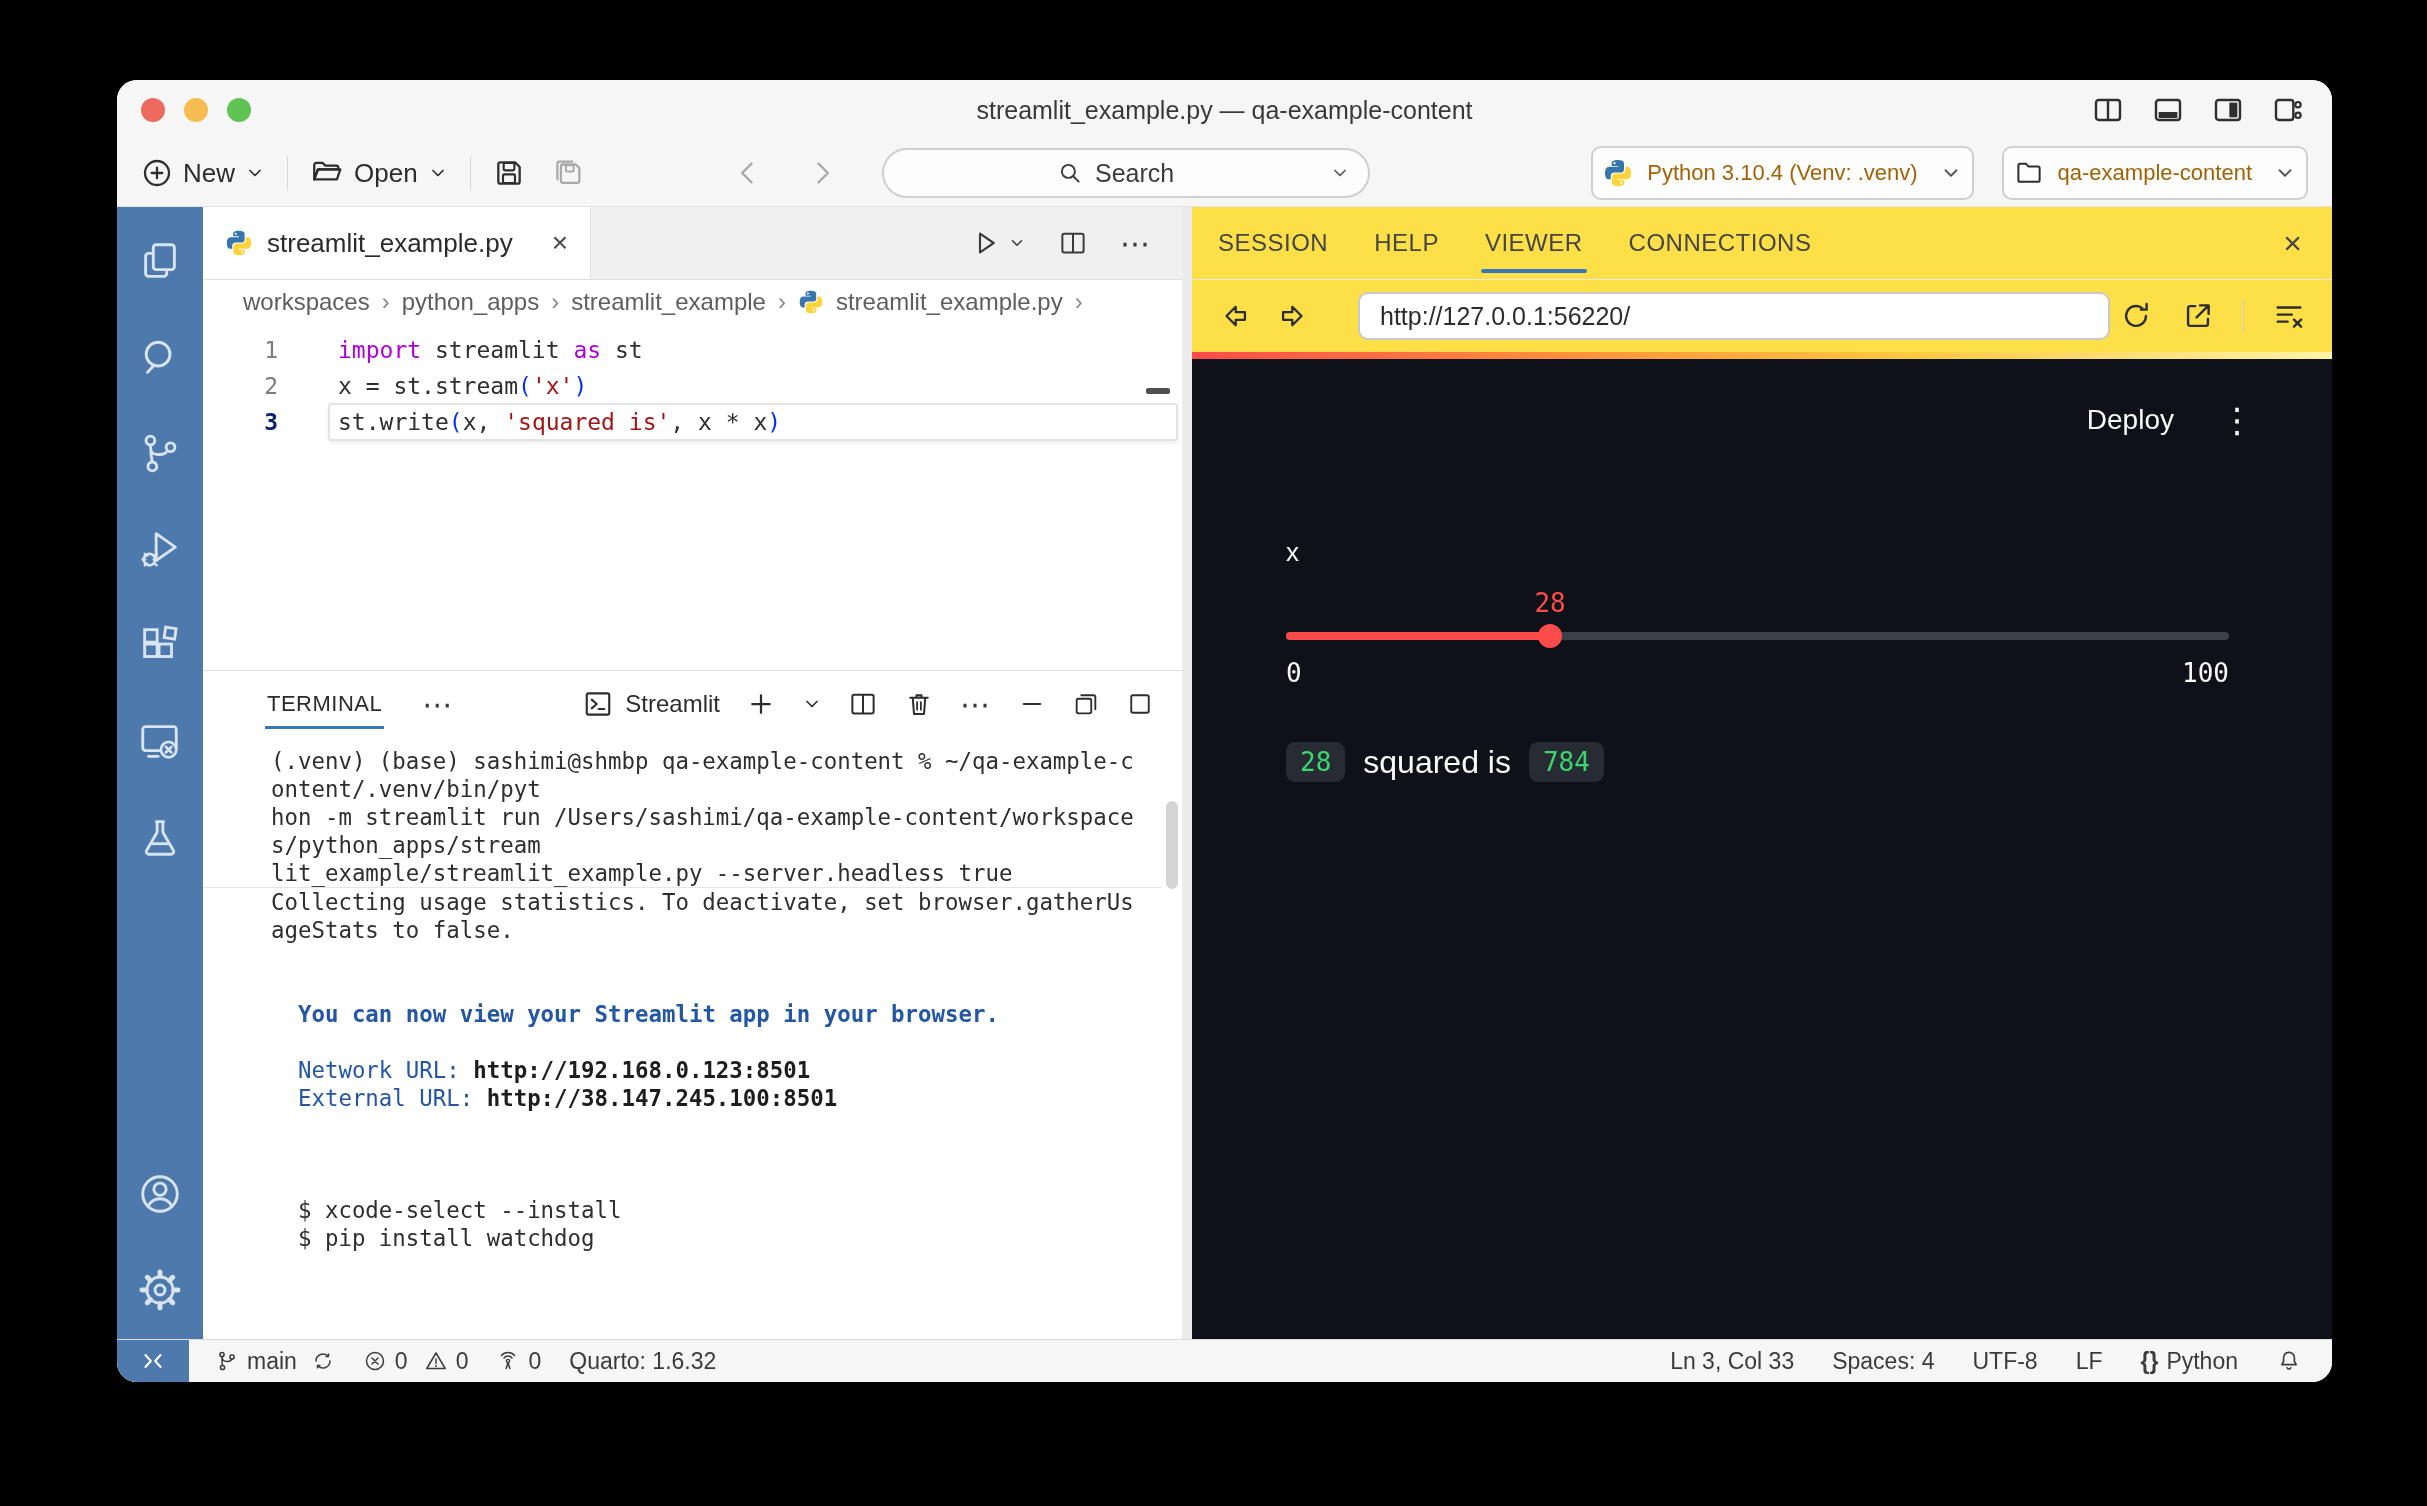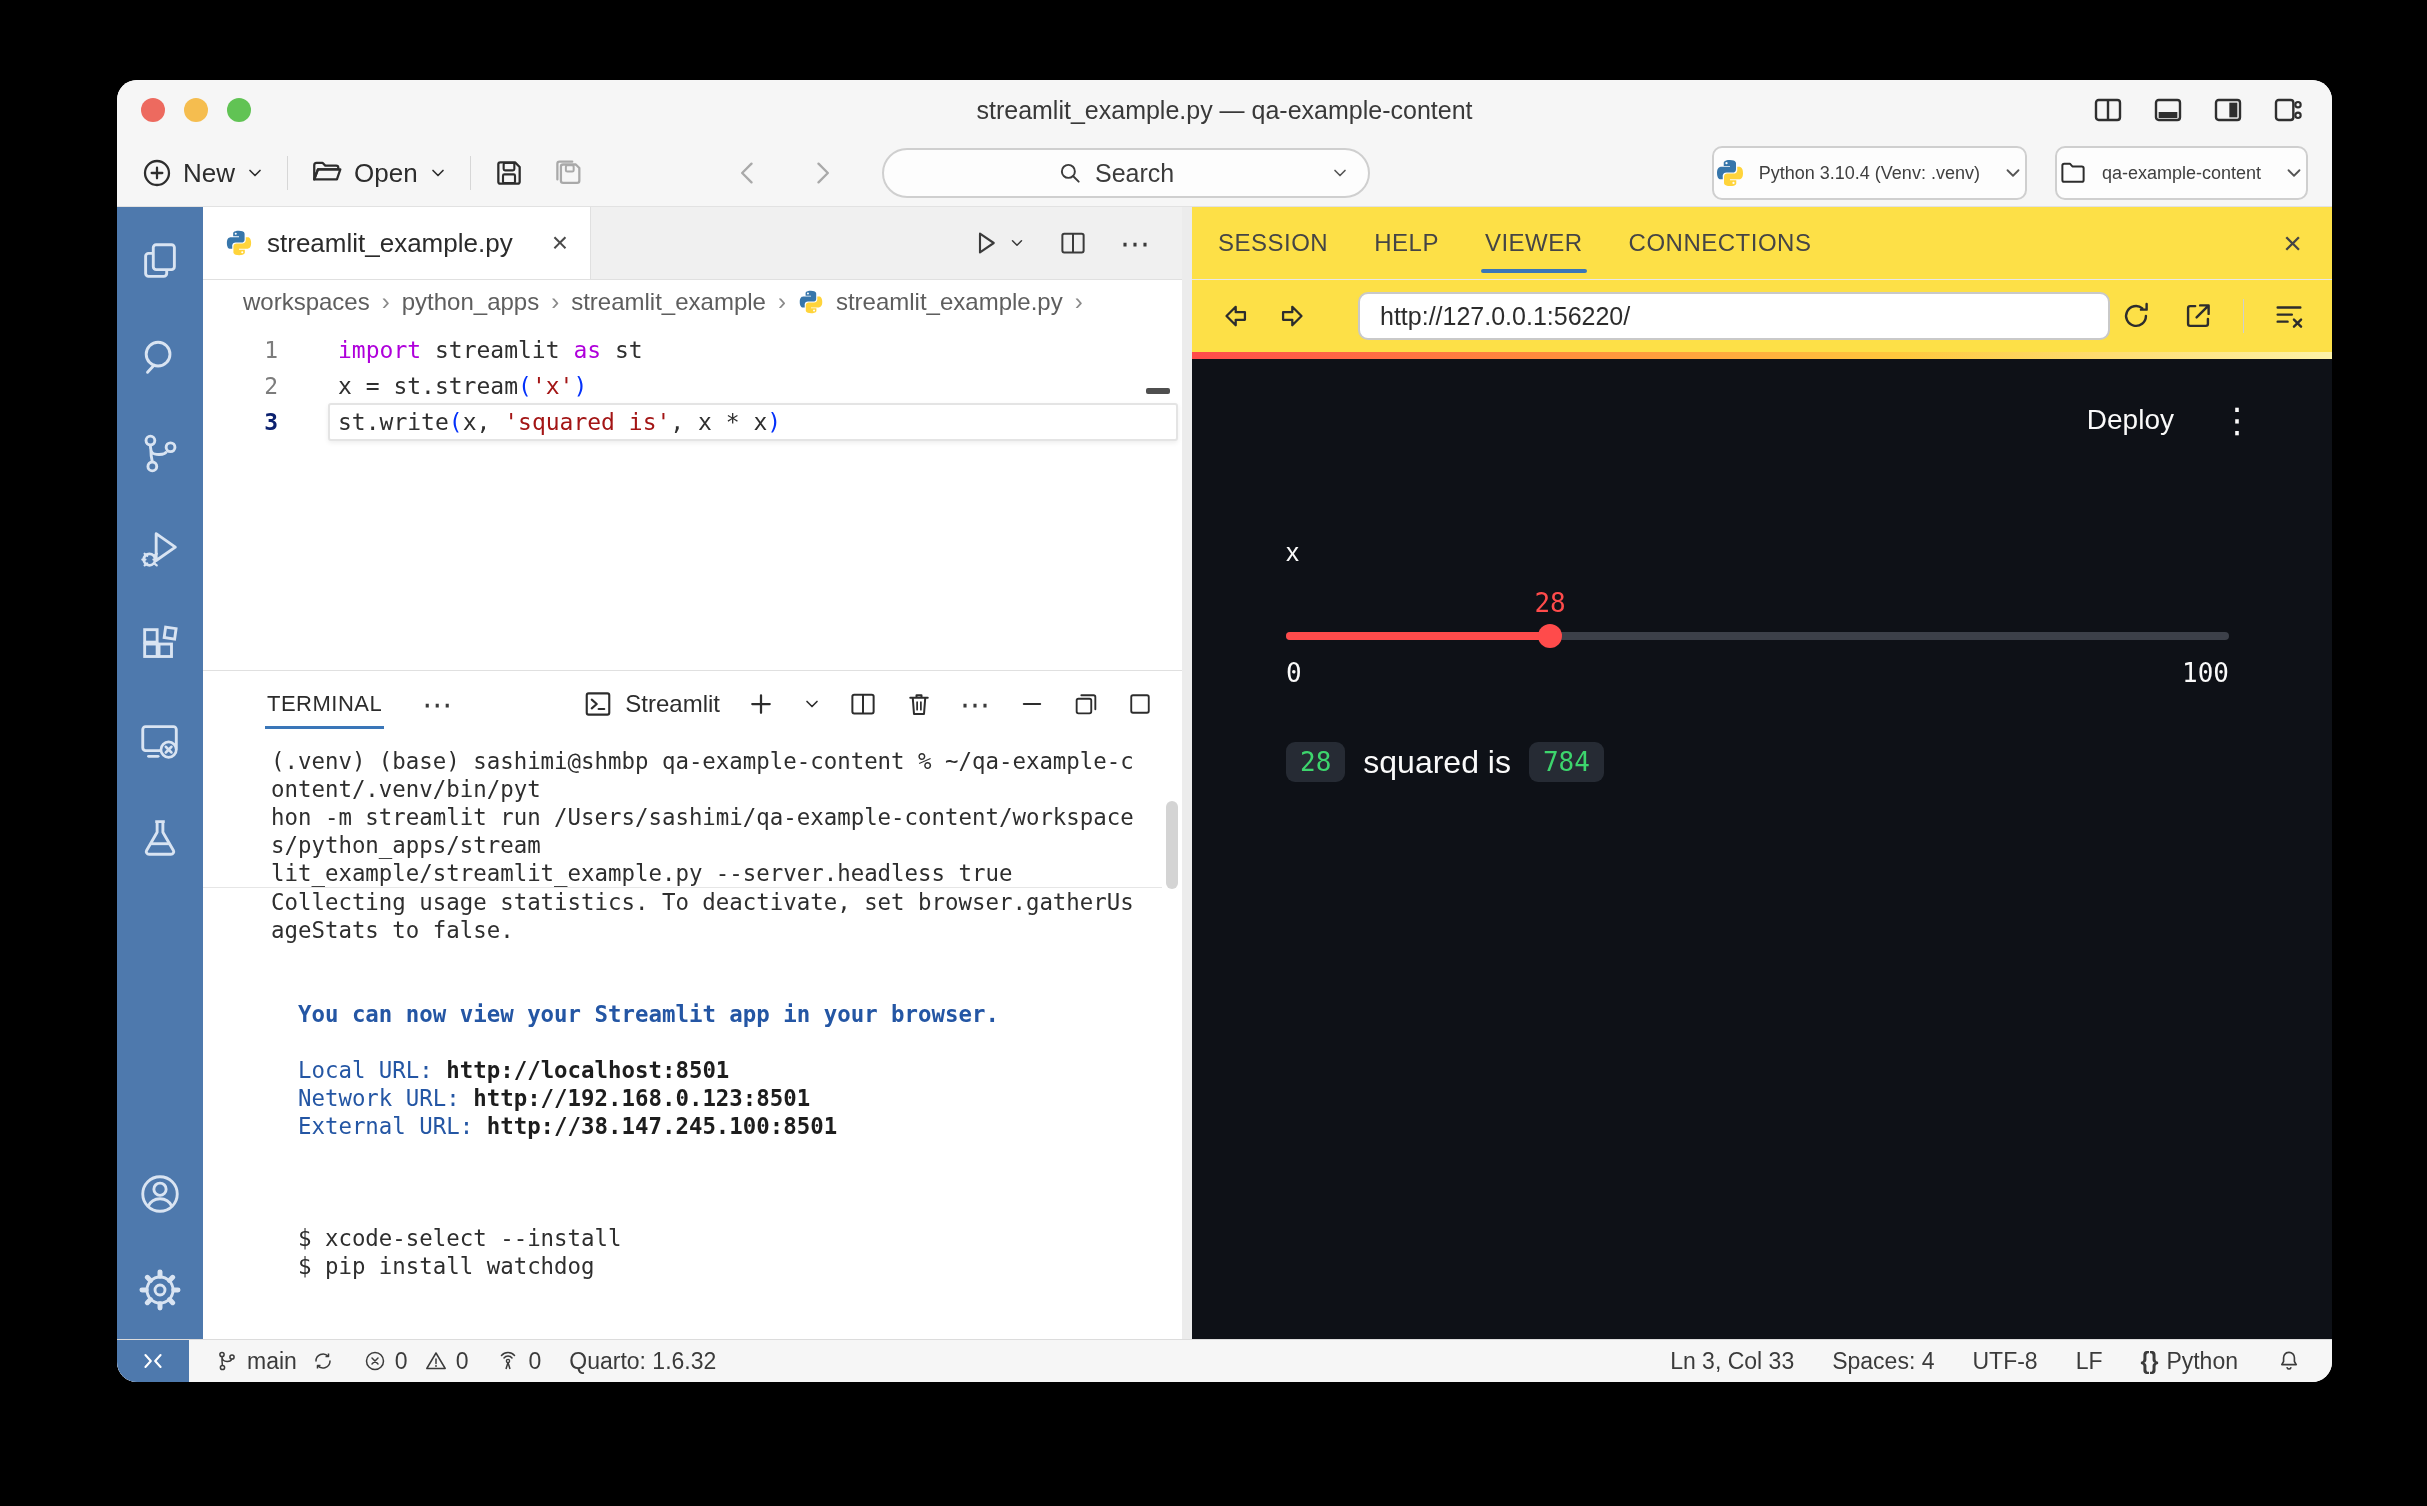--- a/index.html
+++ b/index.html
@@ -24,21 +24,21 @@
   .tb-icons{position:absolute;right:28px;top:14px;display:flex;gap:28px;align-items:center}
   
   .toolbar{height:66px;display:flex;align-items:center;padding:0 24px;background:#f6f6f6;border-bottom:1px solid #e2e2e2;flex-shrink:0}
   .tb-btn{display:flex;align-items:center;gap:10px;color:#2d2d2d;font-size:26px}
   .tb-sep{width:1px;height:34px;background:#d7d7d7;margin:0 22px}
   .dim{opacity:.38}
   .nav-chevs{display:flex;gap:46px;margin-left:149px;align-items:center}
   .search-pill{margin-left:46px;width:448px;height:46px;border:2px solid #cfcfcf;border-radius:26px;background:#fdfdfd;display:flex;align-items:center;padding:0 18px}
   .search-center{flex:1;display:flex;align-items:center;justify-content:center;gap:12px;color:#3c3c3c;font-size:25px}
   .right-pills{margin-left:auto;display:flex;gap:28px}
-  .pill{height:50px;border:2px solid #cfcfcf;border-radius:10px;background:#fdfdfd;display:flex;align-items:center;gap:14px;padding:0 1px;font-size:18px;color:#404040}
+  .pill{height:50px;border:2px solid #cfcfcf;border-radius:10px;background:#fdfdfd;display:flex;align-items:center;gap:14px;padding:0 10px;font-size:22px;color:#a16207}
   
   .main{flex:1;display:flex;min-height:0}
   .activitybar{width:86px;background:#4e79ad;display:flex;flex-direction:column;align-items:center;padding-top:31px;padding-bottom:26px;flex-shrink:0}
   .ab-icon{width:46px;height:46px;margin-bottom:50px;flex-shrink:0}
   .ab-spacer{margin-top:auto}
   
   .editor-col{width:979px;display:flex;flex-direction:column;background:#fff;flex-shrink:0}
   .tabbar{height:72px;background:#f0f0f0;display:flex;align-items:stretch;border-bottom:1px solid #e0e0e0}
   .tab{width:388px;background:#fff;display:flex;align-items:center;gap:14px;padding:0 22px;border-right:1px solid #e0e0e0;box-sizing:border-box}
   .tab-label{font-size:26px;color:#2b2b2b}
@@ -388,21 +388,20 @@
             <div class="tline"><span class="tc-p">ontent/.venv/bin/pyt</span></div>
             <div class="tline"><span class="tc-p">hon -m streamlit run /Users/sashimi/qa-example-content/workspace</span></div>
             <div class="tline"><span class="tc-p">s/python_apps/stream</span></div>
             <div class="tline"><span class="tc-p">lit_example/streamlit_example.py --server.headless true</span></div>
             <div class="tline sep"><span class="tc-p">Collecting usage statistics. To deactivate, set browser.gatherUs</span></div>
             <div class="tline"><span class="tc-p">ageStats to false.</span></div>
             <div class="tline">&nbsp;</div>
             <div class="tline">&nbsp;</div>
             <div class="tline"><span class="tc-p">  </span><span class="tc-bb">You can now view your Streamlit app in your browser.</span></div>
             <div class="tline">&nbsp;</div>
-            <div class="tline"><span class="tc-p">  </span><span class="tc-bl">Local URL: </span><span class="tc-bd">http://localhost:8501</span></div>
             <div class="tline"><span class="tc-p">  </span><span class="tc-bl">Network URL: </span><span class="tc-bd">http://192.168.0.123:8501</span></div>
             <div class="tline"><span class="tc-p">  </span><span class="tc-bl">External URL: </span><span class="tc-bd">http://38.147.245.100:8501</span></div>
             <div class="tline">&nbsp;</div>
             <div class="tline"><span class="tc-p">  </span></div>
             <div class="tline">&nbsp;</div>
             <div class="tline"><span class="tc-p">  $ xcode-select --install</span></div>
             <div class="tline"><span class="tc-p">  $ pip install watchdog</span></div>
           </div>
         <div class="term-scroll"></div>
       </div>

